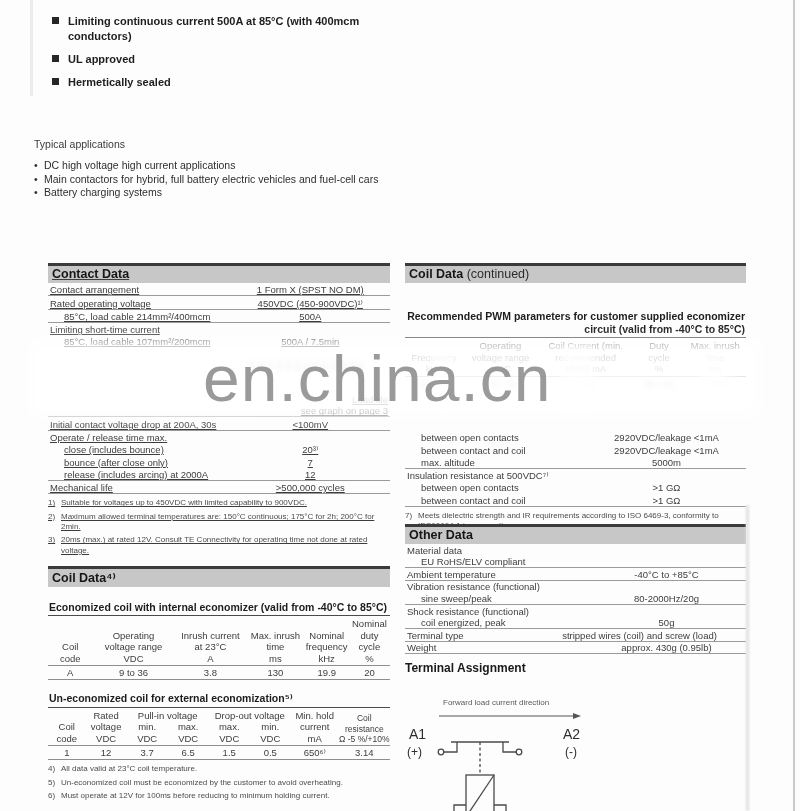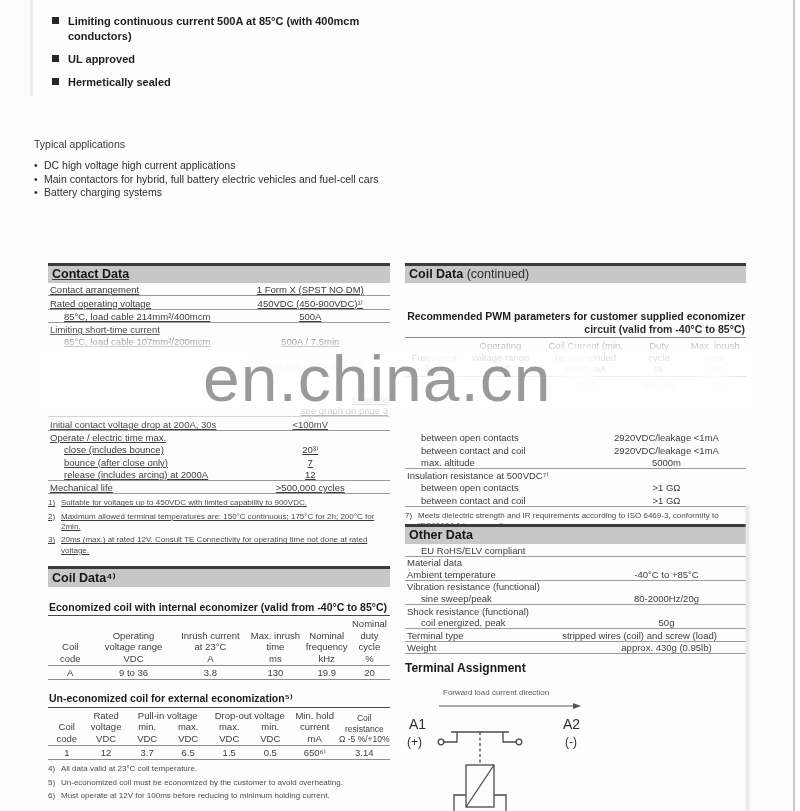--- a/index.html
+++ b/index.html
@@ -70,21 +70,21 @@
            color:#828282;opacity:.8;letter-spacing:1px;filter:blur(.7px);
            transform:scaleY(.97);pointer-events:none;}
 
   
   .edge-right{position:absolute;right:5px;top:0;width:2px;height:811px;background:#c9c9c9;}
   .edge-left{position:absolute;left:30px;top:0;width:3px;height:96px;background:#ececec;}
   .edge-colshadow{position:absolute;left:746px;top:505px;width:3px;height:306px;
                   background:#e2e2e2;filter:blur(1px);}
 
   
-  #terminal .ttitle{font-weight:bold;font-size:12px;color:#1a1a1a;margin-bottom:10px;}
+  #terminal .ttitle{font-weight:bold;font-size:12px;color:#1a1a1a;margin-bottom:20px;}
   #terminal svg{display:block;}
 </style>
 </head>
 <body>
 
 <div id="page">
 
   <div id="features">
     <div class="feat">
       <span class="sq"></span>
@@ -146,21 +146,21 @@
 
       <div class="row bb fade1">
         <span class="lbl">Load life</span>
         <span class="val">see graph on page 3</span>
       </div>
       <div class="row bb">
         <span class="lbl">Initial contact voltage drop at 200A, 30s</span>
         <span class="val">&lt;100mV</span>
       </div>
       <div class="row">
-        <span class="lbl">Operate / electric time max.</span>
+        <span class="lbl">Operate / release time max.</span>
         <span class="val"></span>
       </div>
       <div class="row">
         <span class="lbl ind">close (includes bounce)</span>
         <span class="val">20³⁾</span>
       </div>
       <div class="row">
         <span class="lbl ind">bounce (after close only)</span>
         <span class="val">7</span>
       </div>
@@ -341,26 +341,26 @@
       <div class="fnotes">
         <div class="fn">
           <span class="n">7)</span>
           <span class="t">Meets dielectric strength and IR requirements according to ISO 6469-3, conformity to IEC60664-1 in preparation.</span>
         </div>
       </div>
     </div>
 
     <div style="position:absolute;left:0;top:261px;width:341px;">
       <div class="secbar">Other Data</div>
+      <div class="row" style="min-height:11.6px;">
+        <span class="lbl">Material data</span>
+        <span class="val"></span>
+      </div>
       <div class="row bb" style="min-height:11.6px;">
         <span class="lbl ind">EU RoHS/ELV compliant</span>
-        <span class="val"></span>
-      </div>
-      <div class="row" style="min-height:11.6px;">
-        <span class="lbl">Material data</span>
         <span class="val"></span>
       </div>
       <div class="row bb" style="min-height:11.6px;gap:36px;">
         <span class="lbl">Ambient temperature</span>
         <span class="val">-40°C to +85°C</span>
       </div>
       <div class="row" style="min-height:11.6px;">
         <span class="lbl">Vibration resistance (functional)</span>
         <span class="val"></span>
       </div>

